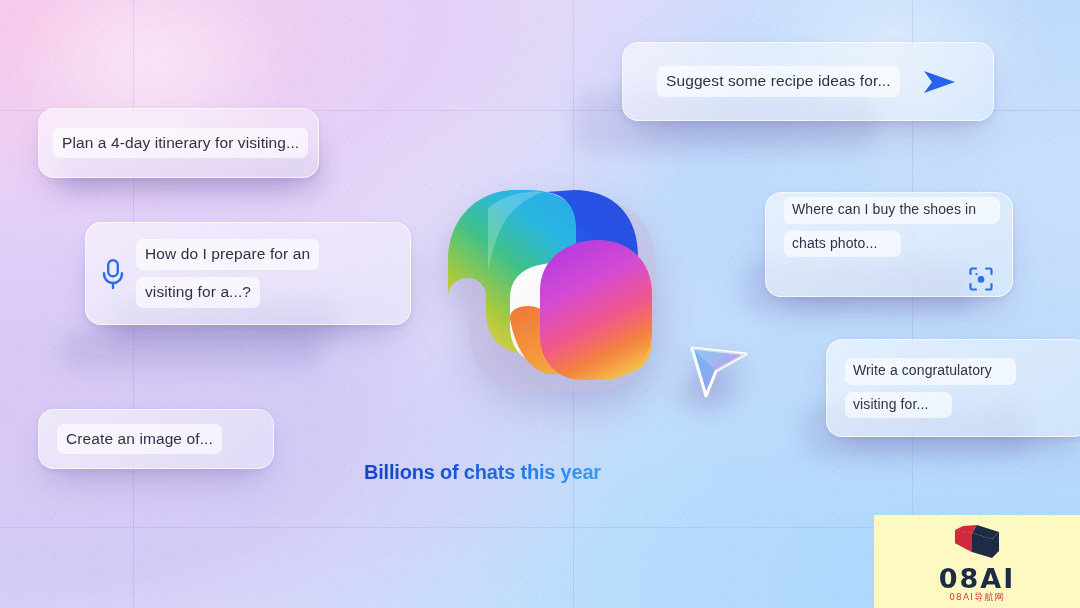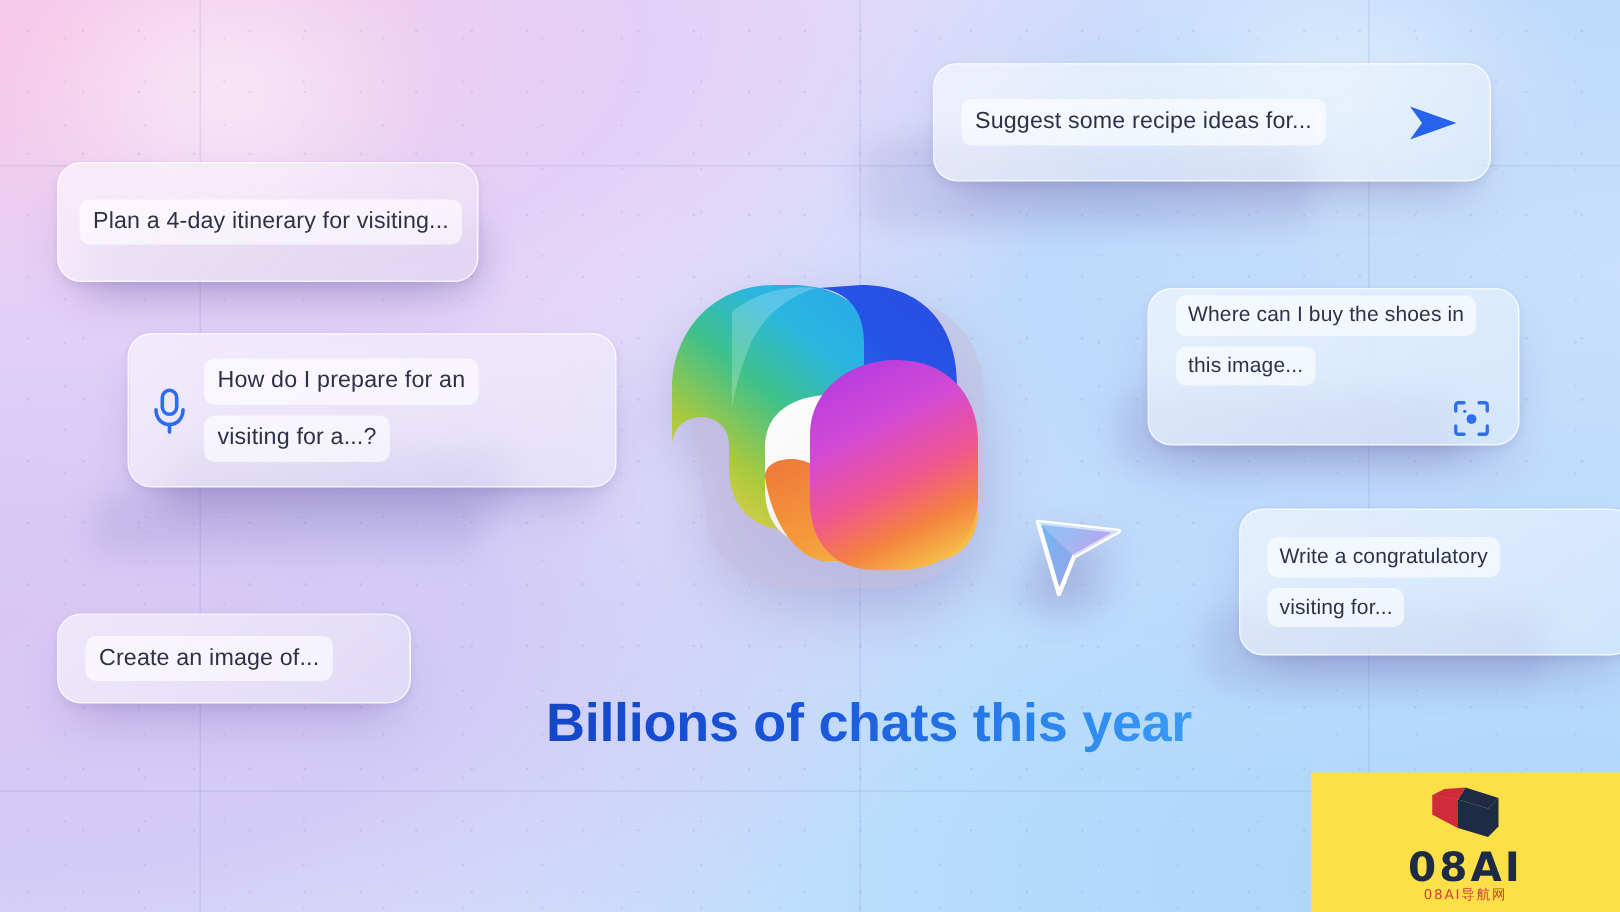--- a/index.html
+++ b/index.html
@@ -70,35 +70,35 @@
     align-self:flex-start;
     background:rgba(255,255,255,.62);
     border-radius:7px;
     color:#2f3247;
     font-size:15.5px;
     line-height:1.28;
     padding:5px 9px 6px 9px;
     white-space:nowrap;
     letter-spacing:.1px;
   }
-  .chip.small{font-size:14px;padding:4px 8px 5px 8px;}
+  .chip.small{font-size:14px;padding:4px 24px 5px 8px;}
 
   
   .ghost{
     position:absolute;
     border-radius:16px;
     background:rgba(125,116,184,.16);
     filter:blur(9px);
   }
 
   
-  #card-itinerary{left:38px;top:108px;width:281px;height:80px;padding:0 14px;}
+  #card-itinerary{left:38px;top:108px;width:281px;height:70px;padding:0 14px;}
   #card-interview{left:85px;top:222px;width:326px;height:103px;padding:0 14px;}
   #card-createimg{left:38px;top:409px;width:236px;height:60px;padding:0 18px;}
-  #card-recipe{left:622px;top:42px;width:372px;height:79px;padding:0 18px;text-align:center;}
+  #card-recipe{left:622px;top:42px;width:372px;height:79px;padding:0 34px;text-align:center;}
   #card-shoes{left:765px;top:192px;width:248px;height:105px;padding:0 18px;}
   #card-congrats{left:826px;top:339px;width:264px;height:98px;padding:0 18px;}
 
   .row-mic{display:flex;align-items:center;gap:10px;width:100%;}
 
   
   .icon{display:inline-flex;align-items:center;justify-content:center;flex:none;}
   .send-icon{width:40px;height:34px;}
   .mic-icon{width:26px;height:32px;}
   .scan-wrap{display:flex;justify-content:flex-end;width:100%;margin-top:2px;}
@@ -112,31 +112,31 @@
     filter:drop-shadow(0 18px 20px rgba(110,95,165,.34));}
 
   
   #cursor-3d{position:absolute;left:676px;top:334px;width:78px;height:72px;}
   #cursor-3d svg{display:block;width:100%;height:100%;
     filter:drop-shadow(0 12px 12px rgba(110,100,170,.35));}
 
   
   #headline{
     position:absolute;left:364px;top:461px;
-    font-size:36px;font-weight:bold;letter-spacing:-.2px;
+    font-size:20px;font-weight:bold;letter-spacing:-.2px;
     background:linear-gradient(96deg,#1446c8 0%,#1a55d8 40%,#2b86ef 78%,#3b9bf5 100%);
     -webkit-background-clip:text;background-clip:text;
     color:transparent;-webkit-text-fill-color:transparent;
     white-space:nowrap;
   }
 
   
   #watermark{
     position:absolute;left:874px;top:515px;width:206px;height:93px;
-    background:#fde047;
+    background:#fef9c3;
     display:flex;flex-direction:column;align-items:center;justify-content:center;
     gap:1px;
   }
   #watermark .cube{width:54px;height:42px;}
   #watermark .wm-main{
     font-family:"DejaVu Sans",sans-serif;
     font-weight:bold;font-size:27px;letter-spacing:2px;
     color:#1d2b45;line-height:1;
   }
   #watermark .wm-sub{
@@ -304,21 +304,21 @@
         <svg viewBox="0 0 40 34" xmlns="http://www.w3.org/2000/svg">
           <path d="M5 6 L36 17 L5 28 L13 17 Z" fill="#2563eb"></path>
         </svg>
       </span>
     </div>
   </div>
 
   <div class="card" id="card-shoes">
     <div class="card-inner">
       <span class="chip small">Where can I buy the shoes in</span>
-      <span class="chip small">this image...</span>
+      <span class="chip small">chats photo...</span>
       <span class="scan-wrap">
         <span class="icon scan-icon">
           <svg viewBox="0 0 26 26" xmlns="http://www.w3.org/2000/svg" fill="none" stroke="#2f6df2" stroke-width="2.2" stroke-linecap="round" stroke-linejoin="round">
             <path d="M2.5 8 L2.5 4.2 C2.5 3.2 3.2 2.5 4.2 2.5 L8 2.5"></path>
             <path d="M18 2.5 L21.8 2.5 C22.8 2.5 23.5 3.2 23.5 4.2 L23.5 8"></path>
             <path d="M23.5 18 L23.5 21.8 C23.5 22.8 22.8 23.5 21.8 23.5 L18 23.5"></path>
             <path d="M8 23.5 L4.2 23.5 C3.2 23.5 2.5 22.8 2.5 21.8 L2.5 18"></path>
             <circle cx="13" cy="13.4" r="3.3" fill="#2f6df2" stroke="none"></circle>
             <circle cx="8.5" cy="8.2" r="1.1" fill="#2f6df2" stroke="none"></circle>
           </svg>

